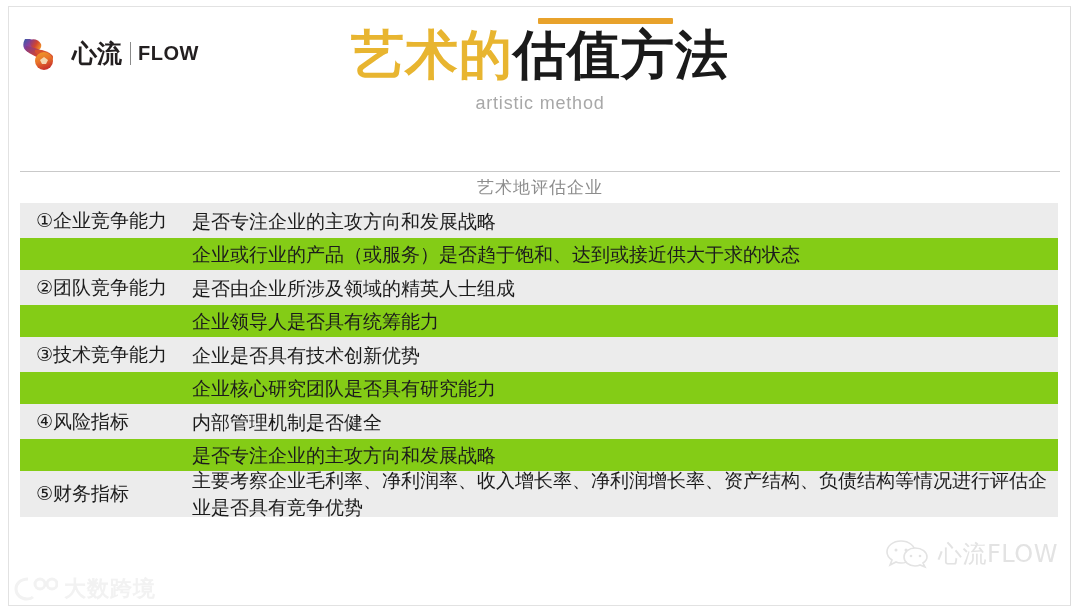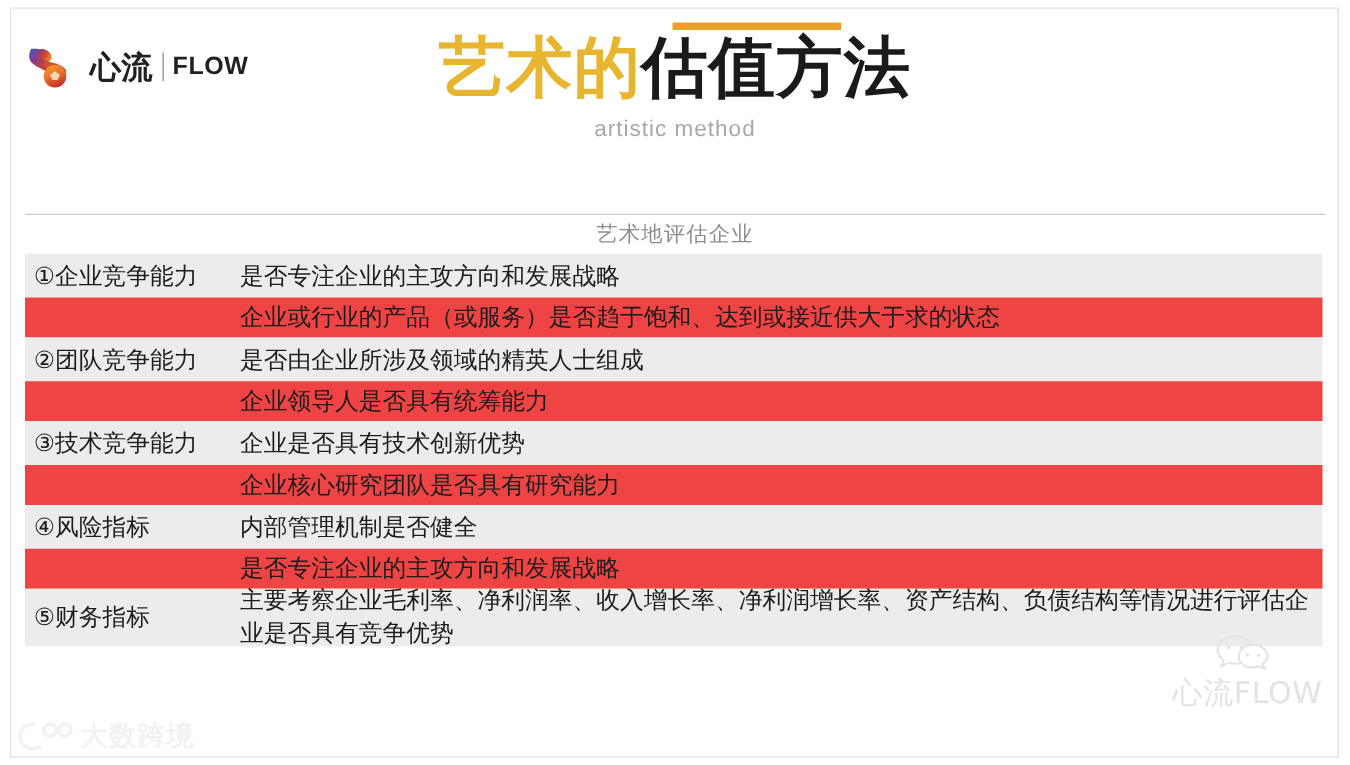--- a/index.html
+++ b/index.html
@@ -139,30 +139,30 @@
   #table {
     position: absolute;
     left: 20px;
     top: 203px;
     width: 1038px;
   }
   .row {
     display: flex;
     align-items: center;
     box-sizing: border-box;
-    background: #ef4444;
+    background: #84cc16;
   }
   .row.shaded { background: #ececec; }
   .row.h35 { height: 35px; }
   .row.h32 { height: 32px; }
   .row.tall { height: 46px; align-items: center; }
 
   .cell-label {
     flex: 0 0 172px;
-    padding-left: 7px;
+    padding-left: 16px;
     box-sizing: border-box;
     font-family: "DejaVu Sans", sans-serif;
     font-size: 19px;
     color: #1c1c1c;
     white-space: nowrap;
   }
   .cell-desc {
     flex: 1 1 auto;
     font-family: "DejaVu Sans", sans-serif;
     font-size: 19px;
@@ -188,21 +188,20 @@
     color: #f2f2f2;
     margin-left: 6px;
     letter-spacing: 1px;
   }
   #wm-right {
     position: absolute;
     right: 22px;
     bottom: 42px;
     display: flex;
     align-items: center;
-    flex-direction: column;
   }
   #wm-right-text {
     font-family: "DejaVu Sans", sans-serif;
     font-size: 24px;
     color: #e3e3e3;
     margin-left: 9px;
     letter-spacing: 0.5px;
     white-space: nowrap;
   }
 </style>

